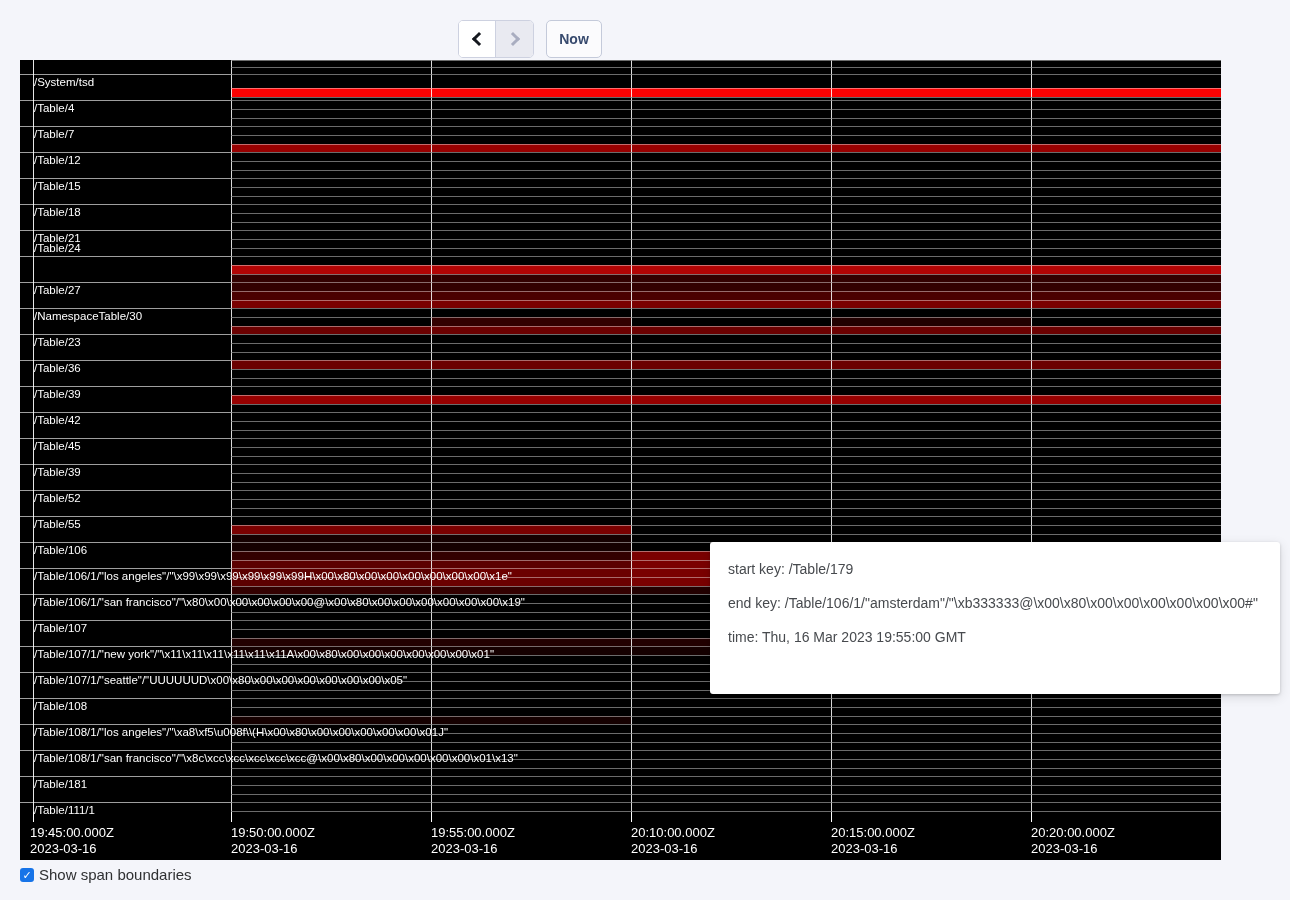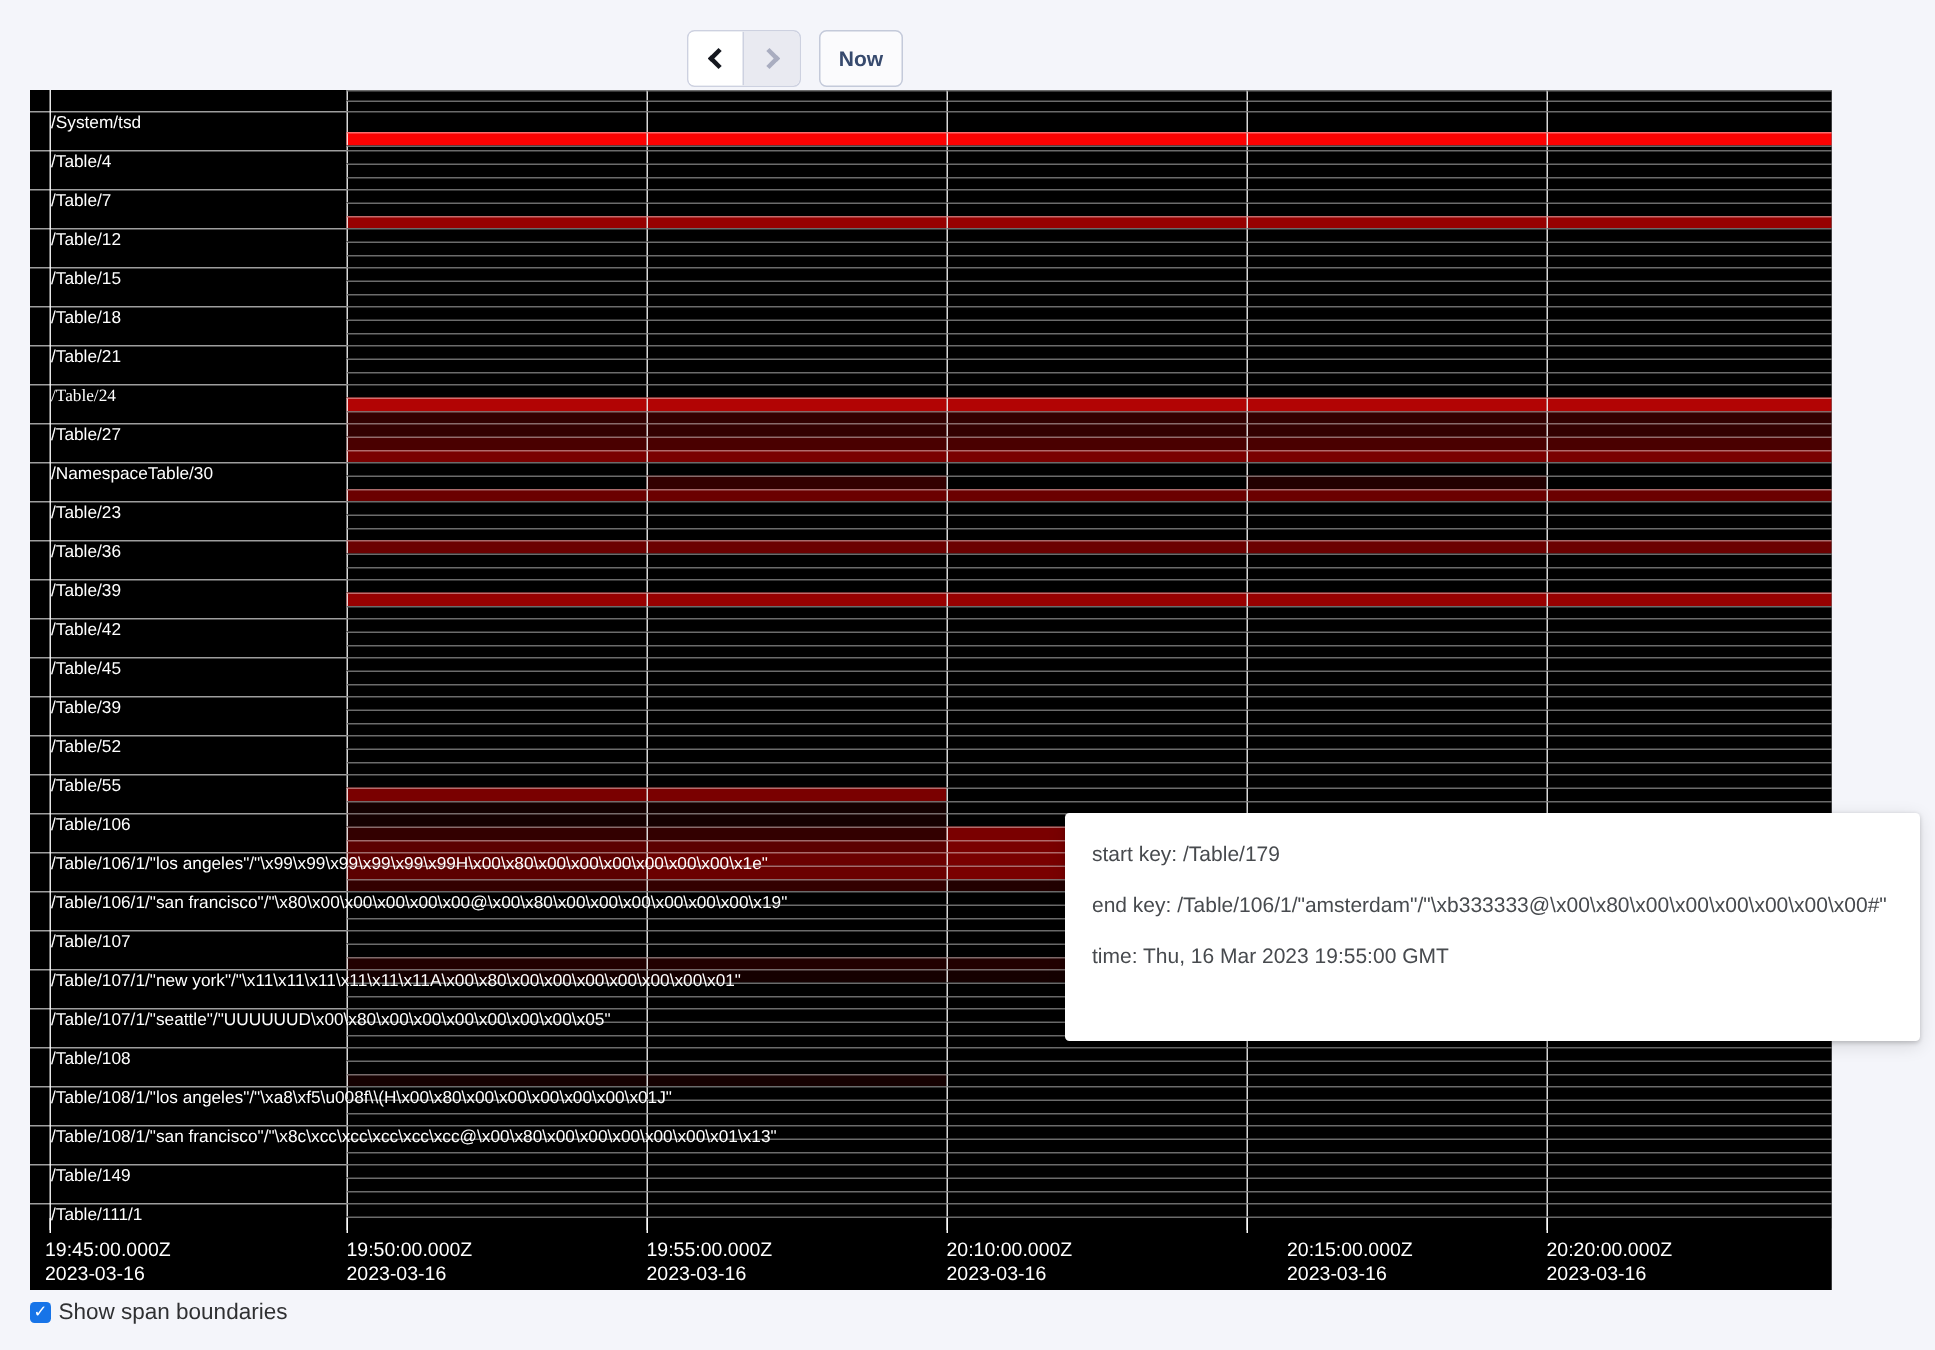--- a/index.html
+++ b/index.html
@@ -788,41 +788,41 @@
       </div>
     <div class="kv-left-line"></div>
     <div id="hm-labels">
         <div class="span-label" style="top: 16px;">/System/tsd</div>
         <div class="span-label" style="top: 42px;">/Table/4</div>
         <div class="span-label" style="top: 68px;">/Table/7</div>
         <div class="span-label" style="top: 94px;">/Table/12</div>
         <div class="span-label" style="top: 120px;">/Table/15</div>
         <div class="span-label" style="top: 146px;">/Table/18</div>
         <div class="span-label" style="top: 172px;">/Table/21</div>
-        <div class="span-label" style="top: 198px; font-family: Liberation Serif, serif;">/Table/24</div>
+        <div class="span-label" style="top: 182px;">/Table/24</div>
         <div class="span-label" style="top: 224px;">/Table/27</div>
         <div class="span-label" style="top: 250px;">/NamespaceTable/30</div>
         <div class="span-label" style="top: 276px;">/Table/23</div>
         <div class="span-label" style="top: 302px;">/Table/36</div>
         <div class="span-label" style="top: 328px;">/Table/39</div>
         <div class="span-label" style="top: 354px;">/Table/42</div>
         <div class="span-label" style="top: 380px;">/Table/45</div>
         <div class="span-label" style="top: 406px;">/Table/39</div>
         <div class="span-label" style="top: 432px;">/Table/52</div>
         <div class="span-label" style="top: 458px;">/Table/55</div>
         <div class="span-label" style="top: 484px;">/Table/106</div>
         <div class="span-label" style="top: 510px;">/Table/106/1/"los angeles"/"\x99\x99\x99\x99\x99\x99H\x00\x80\x00\x00\x00\x00\x00\x00\x1e"</div>
         <div class="span-label" style="top: 536px;">/Table/106/1/"san francisco"/"\x80\x00\x00\x00\x00\x00@\x00\x80\x00\x00\x00\x00\x00\x00\x19"</div>
         <div class="span-label" style="top: 562px;">/Table/107</div>
         <div class="span-label" style="top: 588px;">/Table/107/1/"new york"/"\x11\x11\x11\x11\x11\x11A\x00\x80\x00\x00\x00\x00\x00\x00\x01"</div>
         <div class="span-label" style="top: 614px;">/Table/107/1/"seattle"/"UUUUUUD\x00\x80\x00\x00\x00\x00\x00\x00\x05"</div>
         <div class="span-label" style="top: 640px;">/Table/108</div>
         <div class="span-label" style="top: 666px;">/Table/108/1/"los angeles"/"\xa8\xf5\u008f\\(H\x00\x80\x00\x00\x00\x00\x00\x01J"</div>
         <div class="span-label" style="top: 692px;">/Table/108/1/"san francisco"/"\x8c\xcc\xcc\xcc\xcc\xcc@\x00\x80\x00\x00\x00\x00\x00\x01\x13"</div>
-        <div class="span-label" style="top: 718px;">/Table/149</div>
+        <div class="span-label" style="top: 718px;">/Table/181</div>
         <div class="span-label" style="top: 744px;">/Table/111/1</div>
       </div>
     <div class="axis" id="hm-axis">
         <div class="axis-tick" style="left: 13px;"></div>
         <div class="axis-label" style="left: 10px;">
           <div>19:45:00.000Z</div>
           <div>2023-03-16</div>
         </div>
         <div class="axis-tick" style="left: 211px;"></div>
         <div class="axis-label" style="left: 211px;">
@@ -833,21 +833,21 @@
         <div class="axis-label" style="left: 411px;">
           <div>19:55:00.000Z</div>
           <div>2023-03-16</div>
         </div>
         <div class="axis-tick" style="left: 611px;"></div>
         <div class="axis-label" style="left: 611px;">
           <div>20:10:00.000Z</div>
           <div>2023-03-16</div>
         </div>
         <div class="axis-tick" style="left: 811px;"></div>
-        <div class="axis-label" style="left: 838px;">
+        <div class="axis-label" style="left: 811px;">
           <div>20:15:00.000Z</div>
           <div>2023-03-16</div>
         </div>
         <div class="axis-tick" style="left: 1011px;"></div>
         <div class="axis-label" style="left: 1011px;">
           <div>20:20:00.000Z</div>
           <div>2023-03-16</div>
         </div>
       </div>
   </div>

